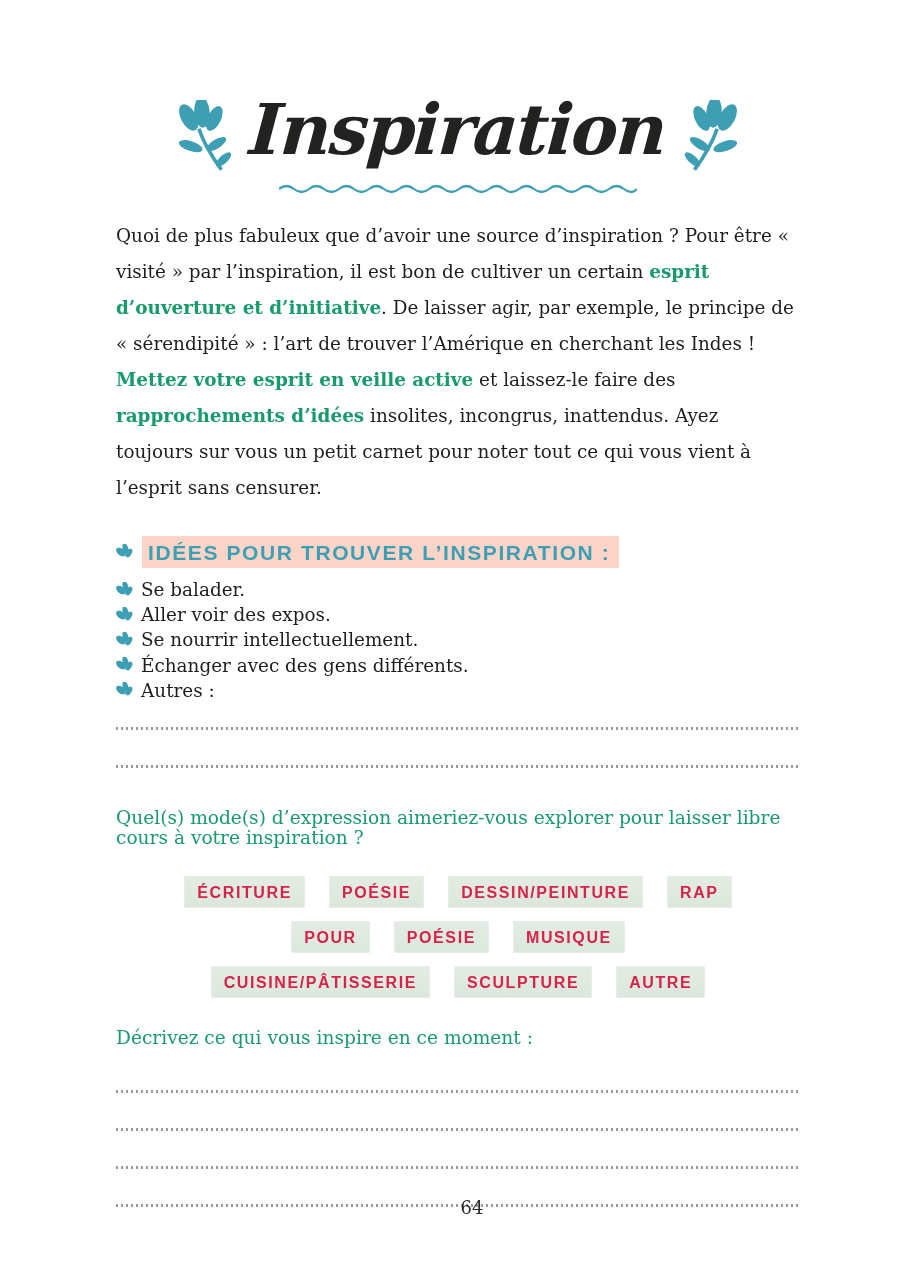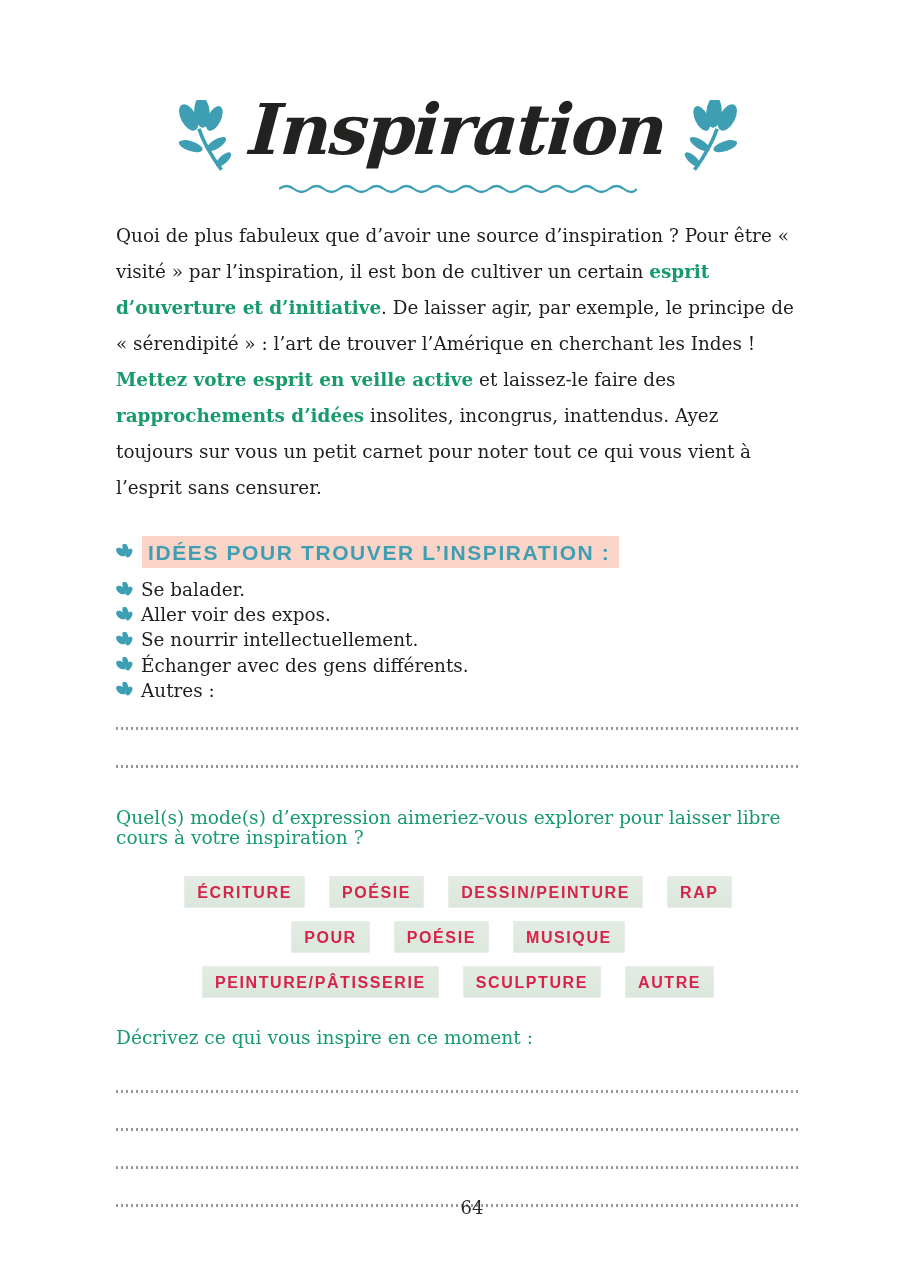--- a/index.html
+++ b/index.html
@@ -176,21 +176,21 @@
       <span class="tag">POÉSIE</span>
       <span class="tag">DESSIN/PEINTURE</span>
       <span class="tag">RAP</span>
     </div>
     <div class="tagrow">
       <span class="tag">POUR</span>
       <span class="tag">POÉSIE</span>
       <span class="tag">MUSIQUE</span>
     </div>
     <div class="tagrow">
-      <span class="tag">PEINTURE/PÂTISSERIE</span>
+      <span class="tag">CUISINE/PÂTISSERIE</span>
       <span class="tag">SCULPTURE</span>
       <span class="tag">AUTRE</span>
     </div>
   </div>
 
   <p class="green-q" style="margin-top:30px">Décrivez ce qui vous inspire en ce moment :</p>
 
   <div class="lines-b">
     <div class="dotline" style="margin-top:0"></div>
     <div class="dotline"></div>

